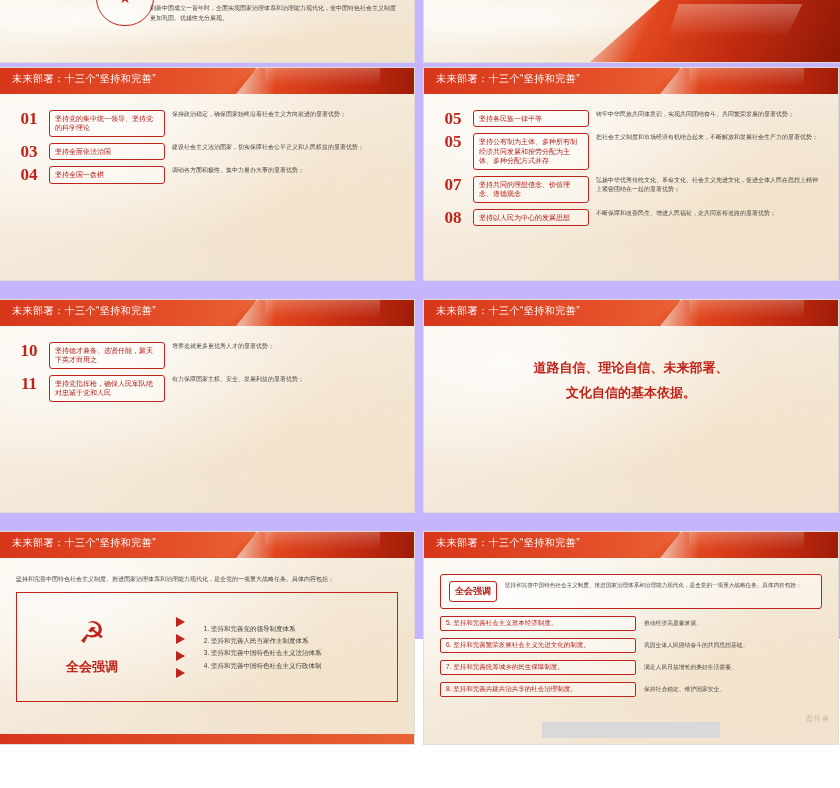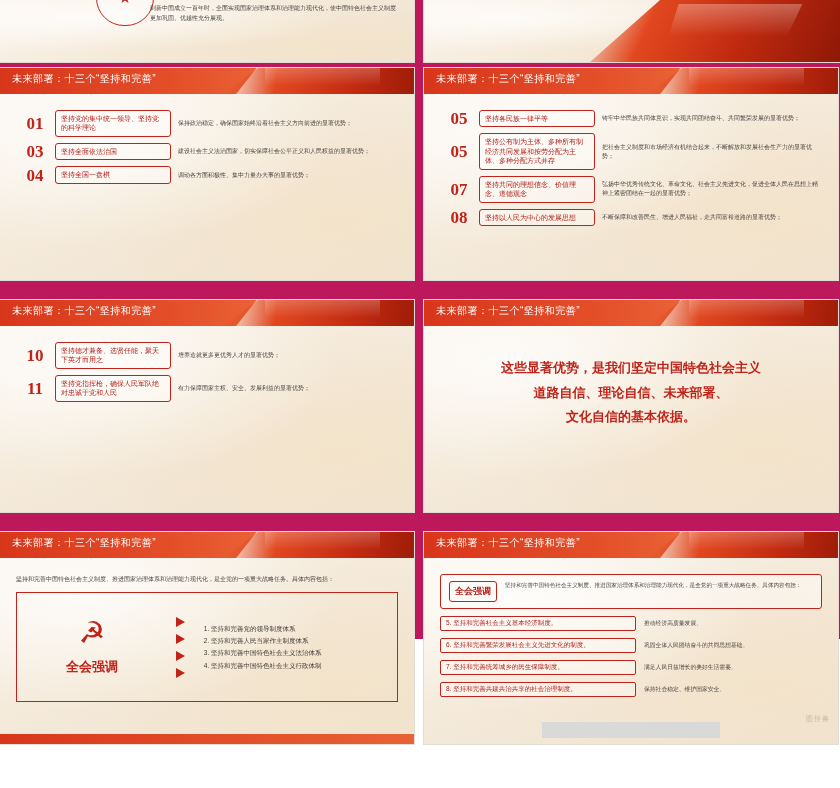--- a/index.html
+++ b/index.html
@@ -4,21 +4,21 @@
 <style>
   html,body{margin:0;padding:0;}
   body{
     width:840px;height:788px;
     background:#ffffff;
     font-family:"Liberation Sans", sans-serif;
     overflow:hidden;
   }
   .sheet{
     position:relative;width:840px;height:639px;
-    background:#be185d;
+    background:#c4b5fd;
   }
   
   .slide{
     position:absolute;
     background:#f6efe4;
     overflow:hidden;
     box-shadow:0 0 0 1px #e2ddd4;
   }
   .slide .paper{
     position:absolute;inset:0;
@@ -61,21 +61,21 @@
     border-radius:3px;
     padding:3px 5px;
     color:#b3201a;
     font-size:7px;
     line-height:1.35;
     background:rgba(255,255,255,.35);
   }
   .desc{
     font-size:6px;color:#4a4440;line-height:1.5;
   }
-  .row{display:flex;align-items:center;gap:7px;margin-bottom:6px;margin-left:6px;}
+  .row{display:flex;gap:7px;margin-bottom:6px;}
   .row .numcell{width:26px;text-align:center;flex:none;}
   .row .boxcell{width:104px;flex:none;}
   .row .dcell{flex:1;}
 
   
   #s1{left:0;top:0;width:414px;height:62px;background:#efe8dd;}
   #s1 .txt{position:absolute;left:150px;top:4px;width:250px;font-size:6px;color:#4a4440;line-height:1.6;}
   #s1 .emblem{
     position:absolute;left:96px;top:-22px;width:56px;height:46px;
     border:1.4px solid #c0231a;border-radius:0 0 28px 28px;
@@ -258,21 +258,20 @@
 
   <div class="slide slideStd" id="s6">
     <div class="paper"></div>
     <div class="hdr">
       <div class="bar"></div>
       <div class="ribbon"></div>
       <div class="title">未来部署：十三个“坚持和完善”</div>
     </div>
     <div class="content">
       <div class="statement">
-        <div>这些显著优势，是我们坚定中国特色社会主义</div>
         <div>道路自信、理论自信、未来部署、</div>
         <div>文化自信的基本依据。</div>
       </div>
     </div>
   </div>
 
   <div class="slide slideStd" id="s7">
     <div class="paper"></div>
     <div class="hdr">
       <div class="bar"></div>

